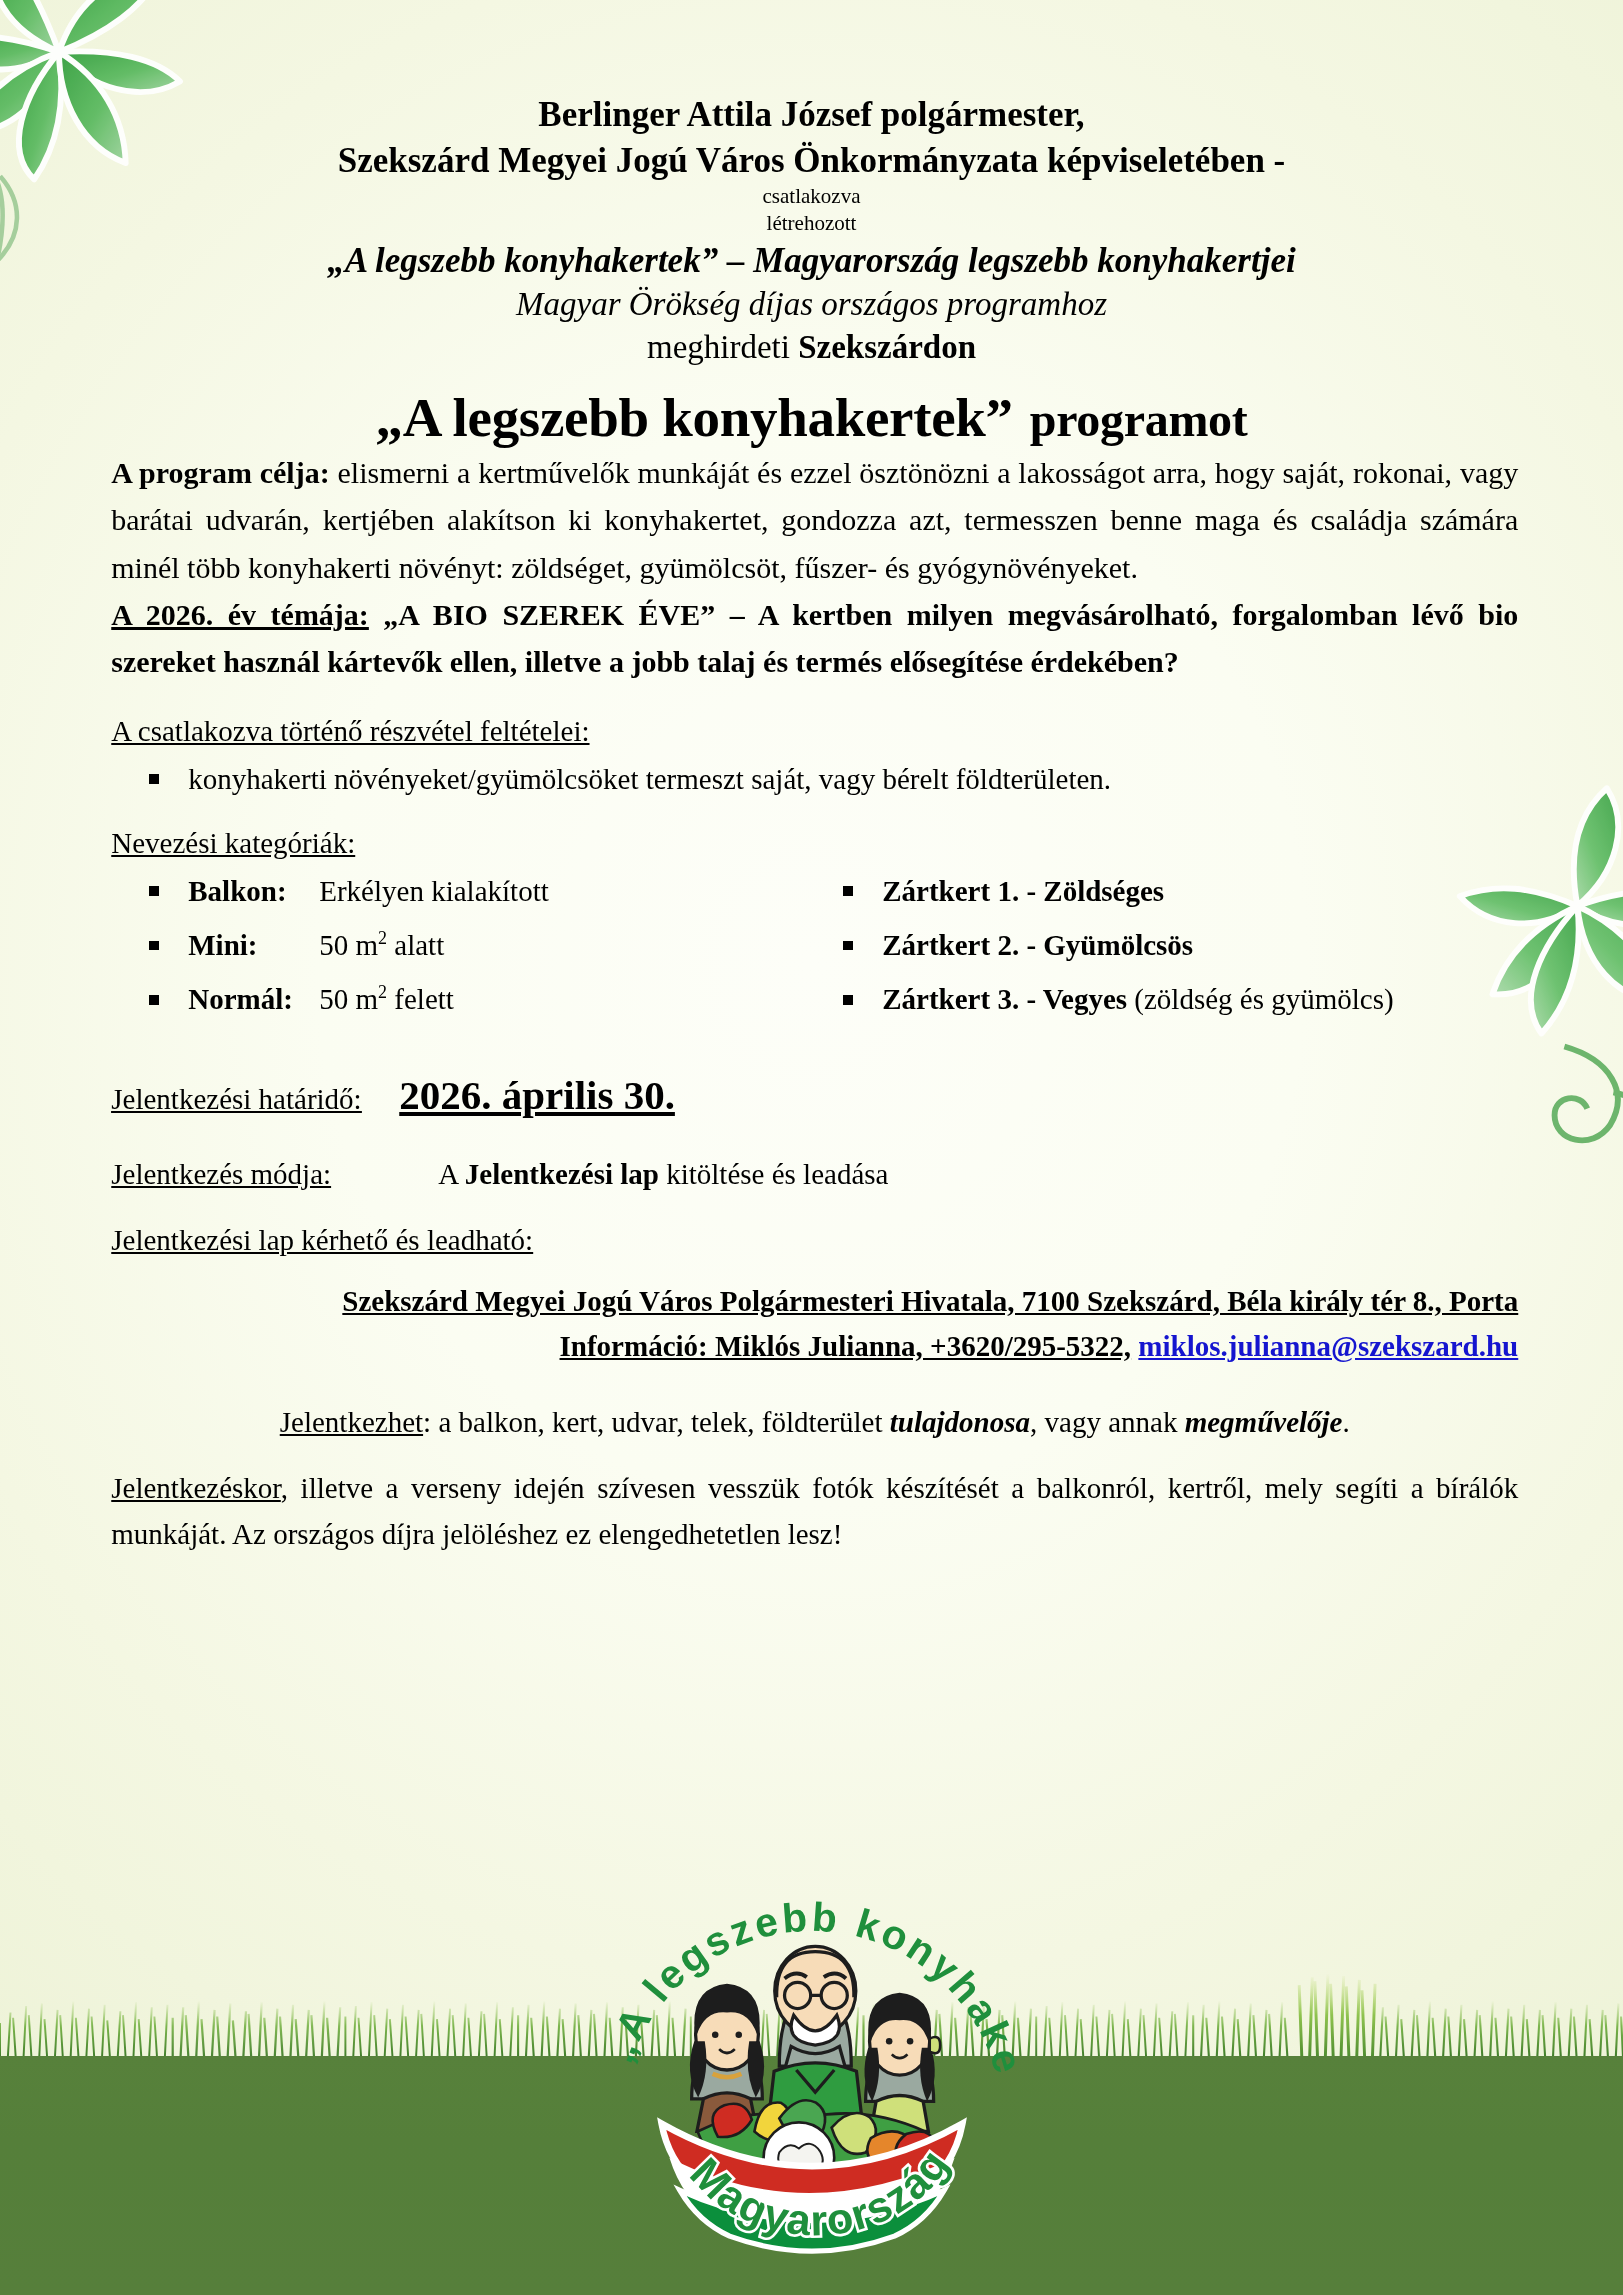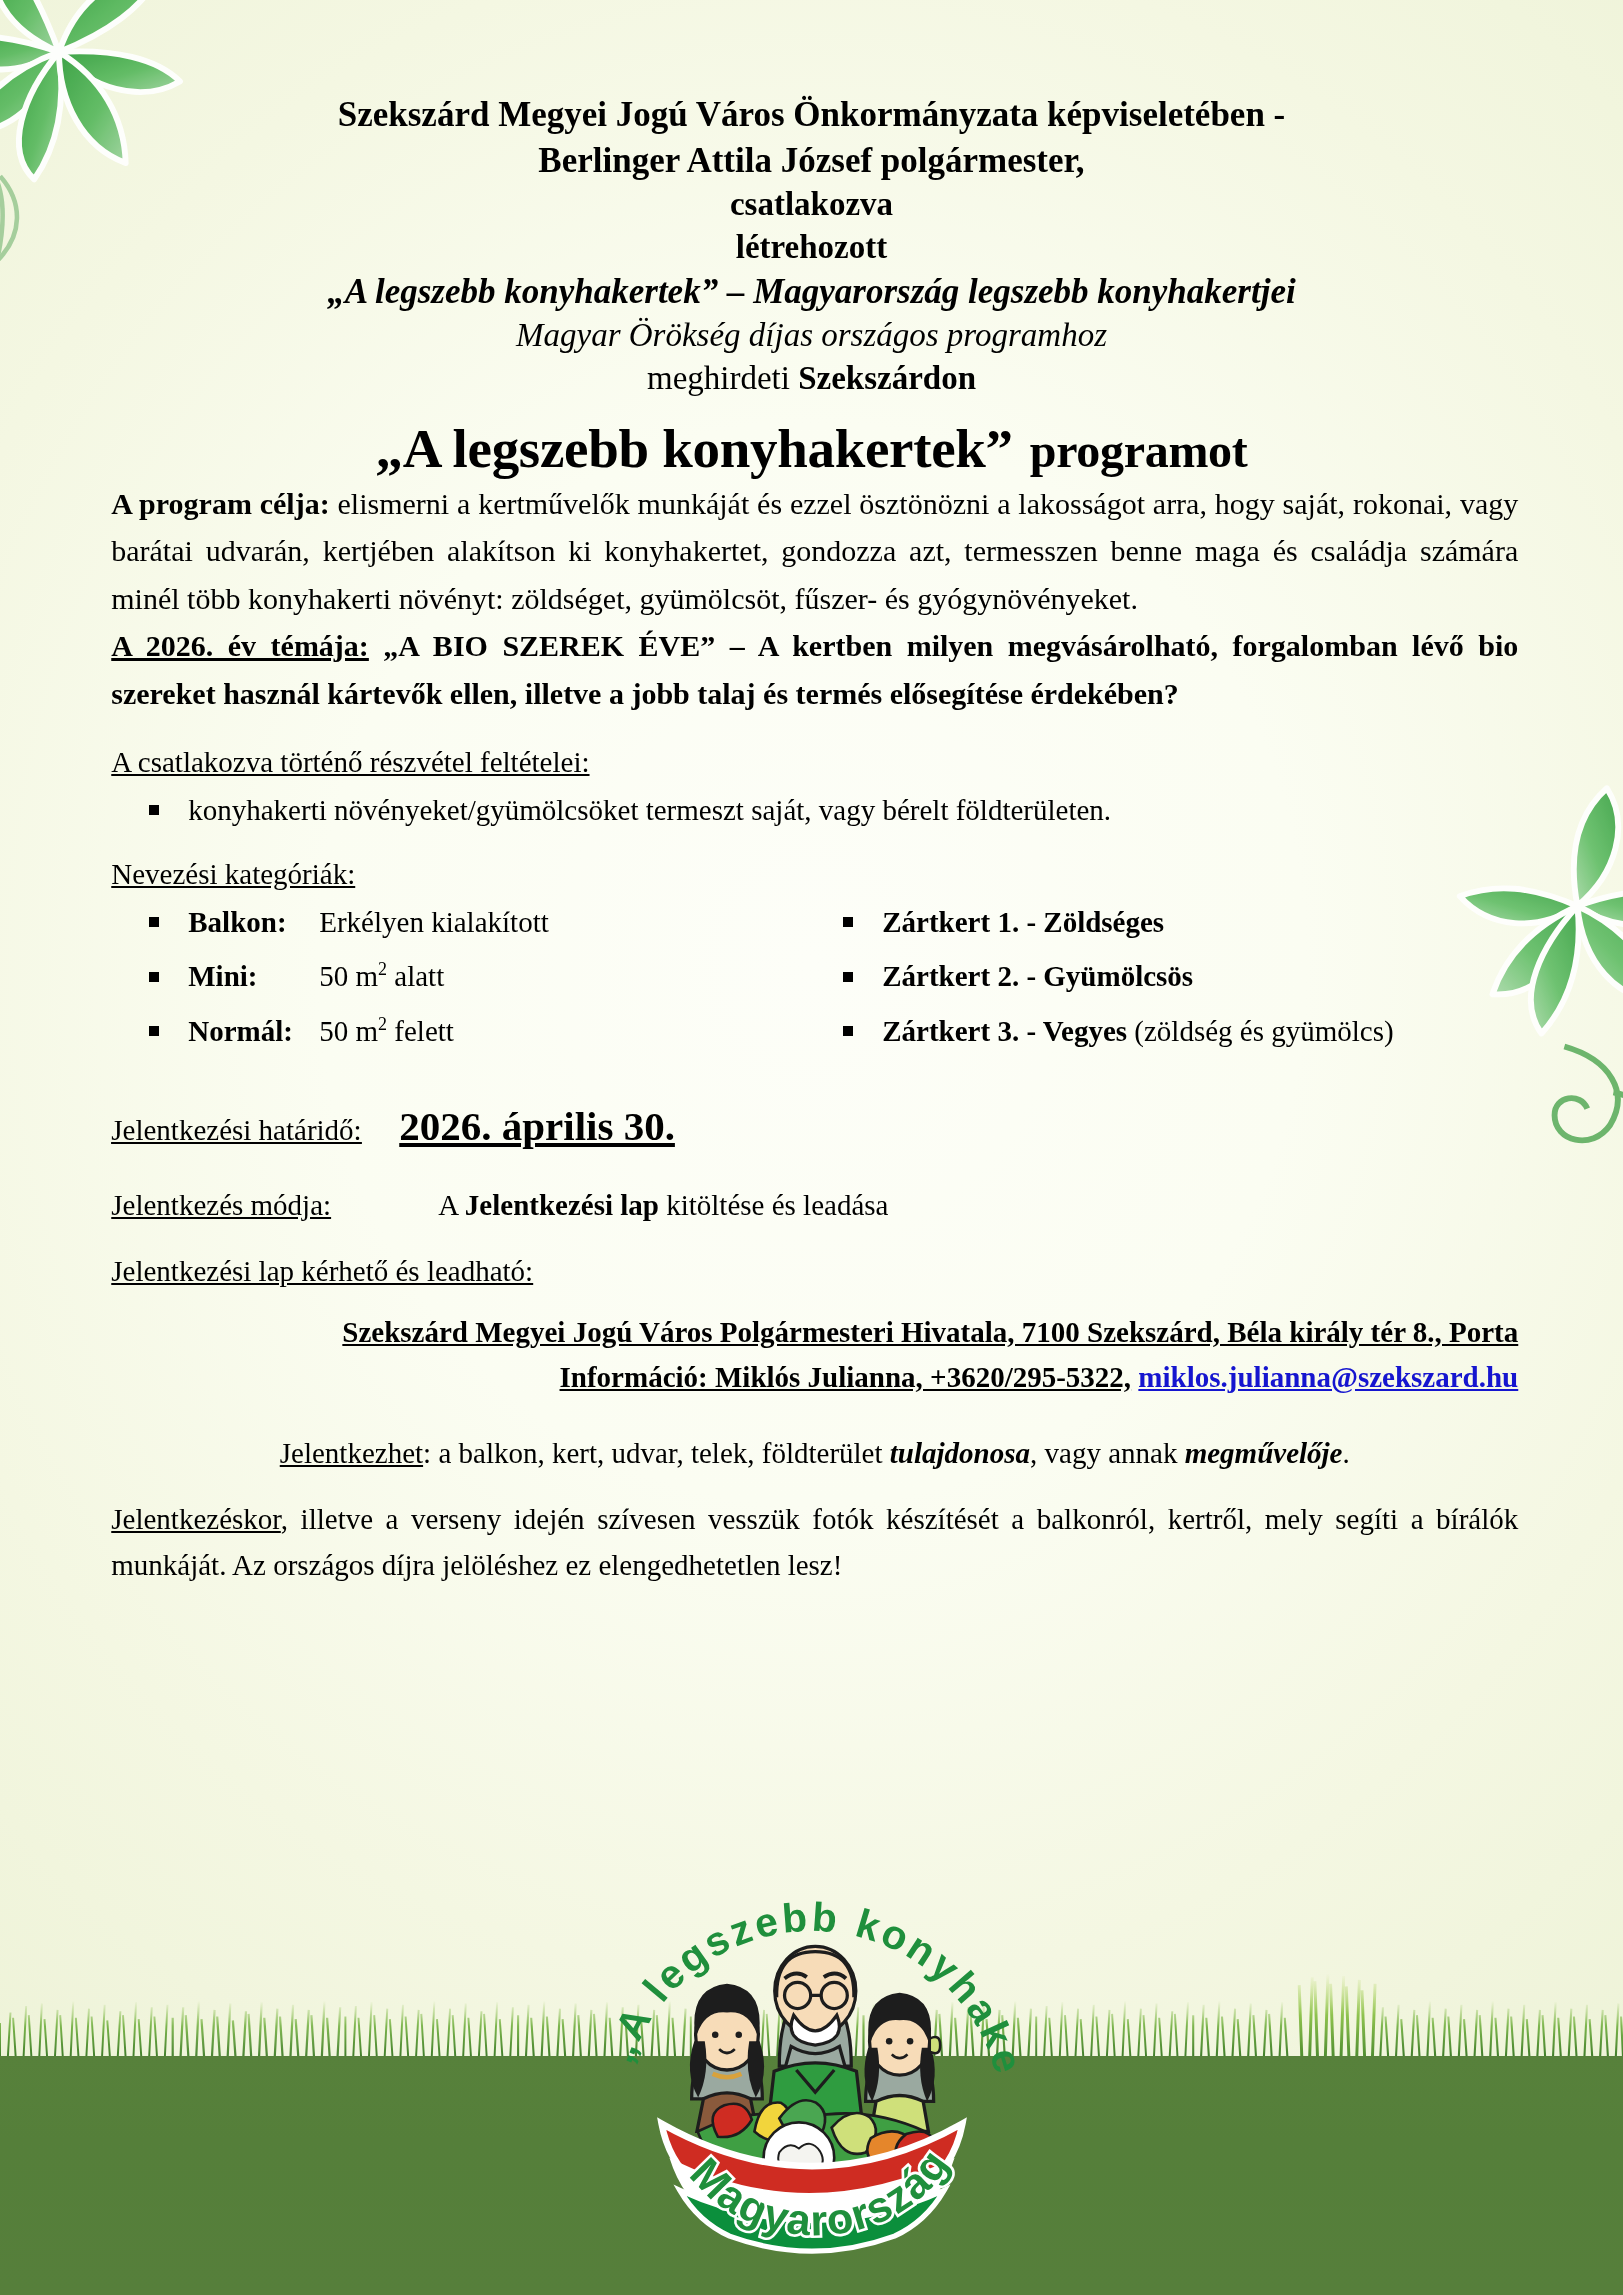--- a/index.html
+++ b/index.html
@@ -56,21 +56,21 @@
     padding: 0;
   }
 
   .head-block {
     text-align: center;
     padding-top: 92px;
     line-height: 1.30;
   }
   .h-line { display: block; color: #000; }
   .h-bold { font-weight: bold; font-size: 35px; }
-  .h-plain { font-weight: bold; font-size: 33px; }
+  .h-plain { font-weight: normal; font-size: 21px; }
   .h-bi { font-weight: bold; font-style: italic; font-size: 35px; }
   .h-i { font-style: italic; font-size: 33px; }
   .h-mixed { font-size: 33px; }
   .h-mixed b { font-weight: bold; }
 
   .title-big {
     text-align: center;
     margin-top: 17px;
     font-size: 55px;
     font-weight: bold;
@@ -314,22 +314,22 @@
       <g fill="none" stroke="#3f9f43" stroke-width="9" opacity=".85">
         <path d="M230 400 C 300 420, 330 470, 300 520 C 272 560, 215 545, 215 505 C 215 475, 255 470, 265 495"></path>
         <path d="M305 470 C 355 480, 380 520, 370 560"></path>
       </g>
     </svg>
   </div>
 
   <div class="content">
 
     <div class="head-block">
+      <span class="h-line h-bold">Berlinger Attila József polgármester,</span>
       <span class="h-line h-bold">Szekszárd Megyei Jogú Város Önkormányzata képviseletében -</span>
-      <span class="h-line h-bold">Berlinger Attila József polgármester,</span>
       <span class="h-line h-plain">csatlakozva</span>
       <span class="h-line h-plain">létrehozott</span>
       <span class="h-line h-bi">„A legszebb konyhakertek” – Magyarország legszebb konyhakertjei</span>
       <span class="h-line h-i">Magyar Örökség díjas országos programhoz</span>
       <span class="h-line h-mixed"><span>meghirdeti </span><b>Szekszárdon</b></span>
     </div>
 
     <div class="title-big">
       <span>„A legszebb konyhakertek”</span><span class="prog">programot</span>
     </div>

